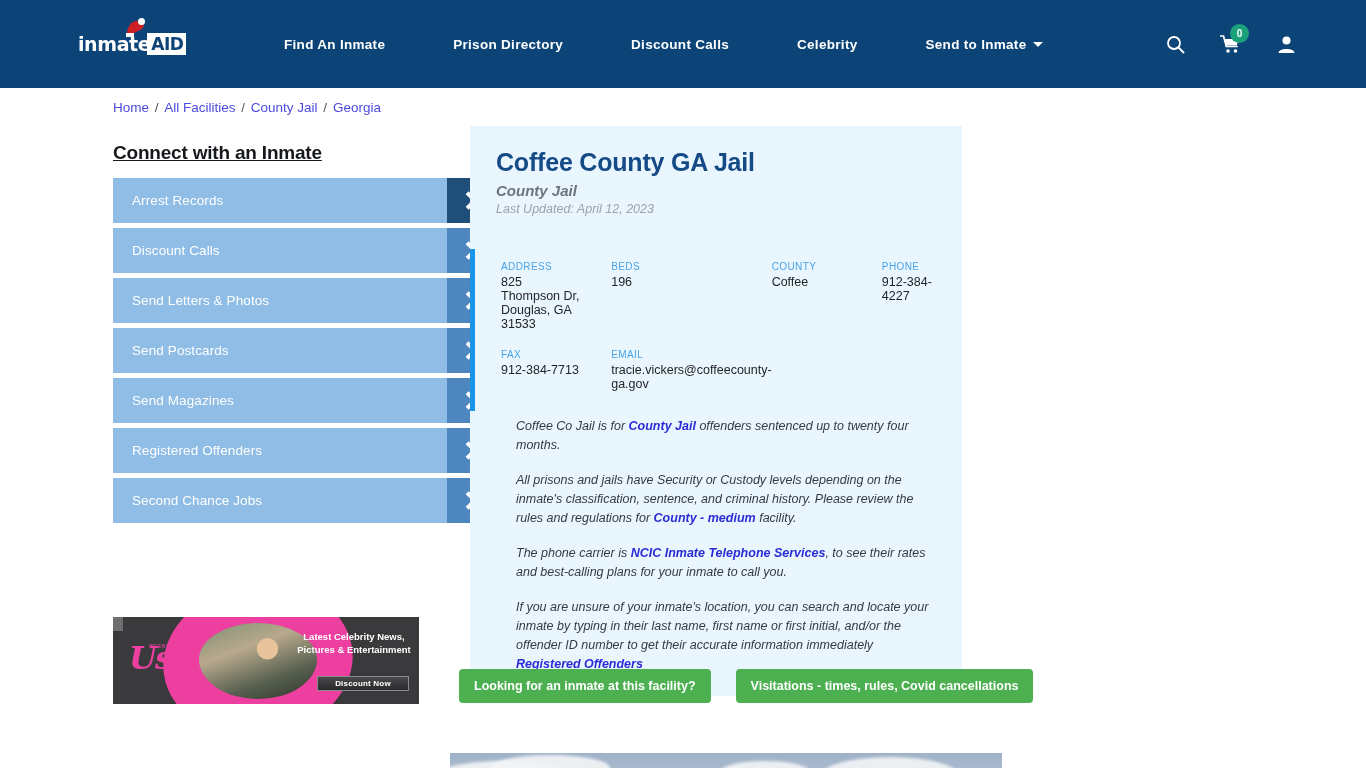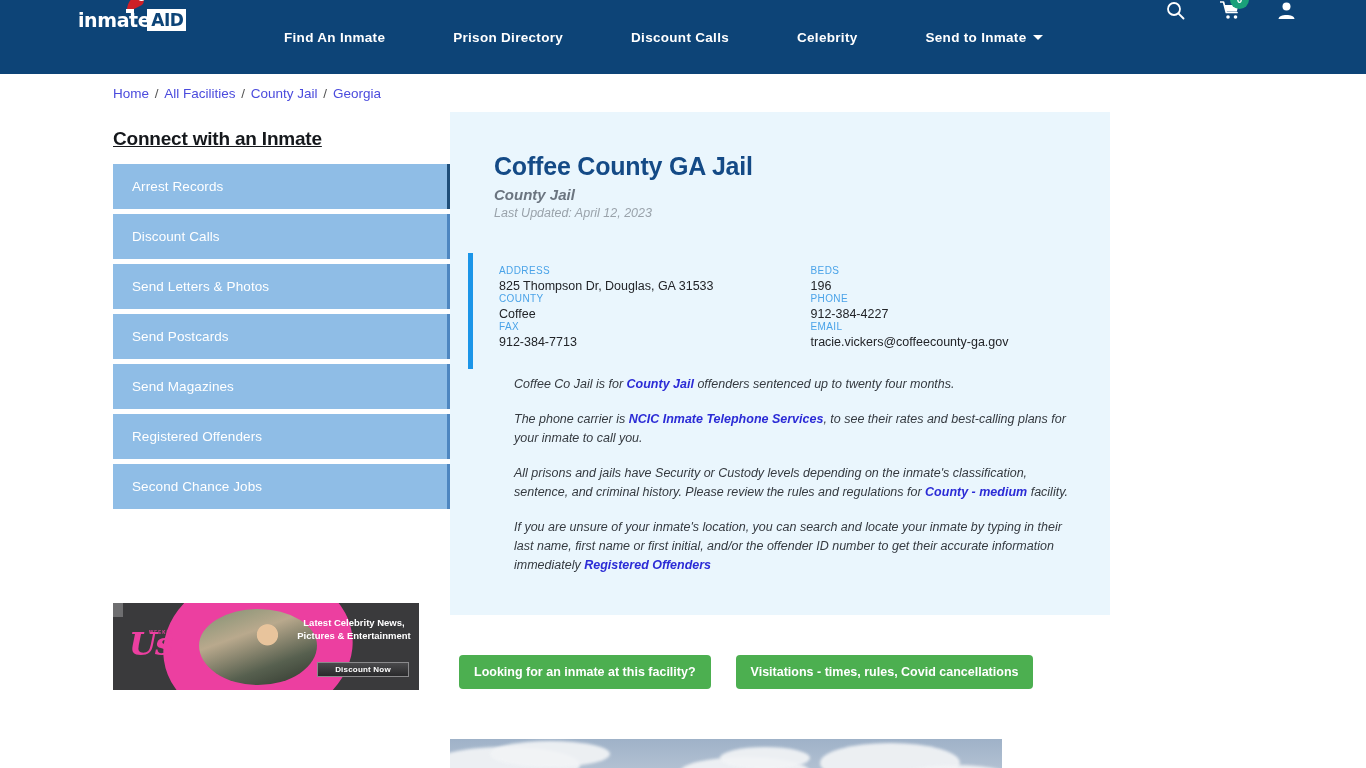--- a/index.html
+++ b/index.html
@@ -7,23 +7,24 @@
     margin: 0; padding: 0;
     width: 1366px; height: 768px;
     overflow: hidden;
     background: #ffffff;
     font-family: "Liberation Sans", sans-serif;
   }
 
   
   .site-header {
     width: 100%;
-    height: 74px;
+    height: 88px;
     background: #0d4477;
     display: flex;
+    align-items: center;
     position: relative;
   }
   .logo-wrap {
     margin-left: 78px;
     width: 108px;
     height: 40px;
     position: relative;
     display: flex;
     align-items: center;
   }
@@ -240,25 +241,25 @@
     font-weight: bold;
     display: flex;
     align-items: center;
     justify-content: center;
     letter-spacing: 0.2px;
   }
 
   
   .facility-panel {
     position: absolute;
-    left: 450px;
+    left: 470px;
     top: 38px;
-    width: 660px;
+    width: 492px;
     background: #eaf6fd;
-    padding: 18px;
+    padding: 0;
   }
   .fp-head { padding: 22px 26px 6px 26px; }
   .fp-title {
     margin: 0;
     font-size: 25px;
     font-weight: bold;
     color: #144a86;
     letter-spacing: -0.2px;
   }
   .fp-subtitle {
@@ -274,21 +275,22 @@
     font-style: italic;
     color: #9aa3ab;
   }
 
   .fp-details {
     position: relative;
     margin-top: 27px;
     padding: 12px 26px 20px 26px;
     border-left: 5px solid #1b95e8;
     display: grid;
-    grid-template-columns: 1fr 1fr;
+    grid-template-columns: 1fr 1fr 1fr 1fr;
+    row-gap: 18px;
   }
   .detail-label {
     font-size: 10px;
     color: #4aa3e8;
     letter-spacing: 0.4px;
     margin-bottom: 3px;
   }
   .detail-value {
     font-size: 12.5px;
     color: #222428;
@@ -494,22 +496,22 @@
         <div class="detail-value">912-384-7713</div>
       </div>
       <div class="dcol-right">
         <div class="detail-label">EMAIL</div>
         <div class="detail-value">tracie.vickers@coffeecounty-ga.gov</div>
       </div>
     </div>
 
     <div class="fp-body">
       <p><span>Coffee Co Jail is for </span><a href="#">County Jail</a><span> offenders sentenced up to twenty four months.</span></p>
+      <p><span>All prisons and jails have Security or Custody levels depending on the inmate's classification, sentence, and criminal history. Please review the rules and regulations for </span><a href="#">County - medium</a><span> facility.</span></p>
       <p><span>The phone carrier is </span><a href="#">NCIC Inmate Telephone Services</a><span>, to see their rates and best-calling plans for your inmate to call you.</span></p>
-      <p><span>All prisons and jails have Security or Custody levels depending on the inmate's classification, sentence, and criminal history. Please review the rules and regulations for </span><a href="#">County - medium</a><span> facility.</span></p>
       <p><span>If you are unsure of your inmate's location, you can search and locate your inmate by typing in their last name, first name or first initial, and/or the offender ID number to get their accurate information immediately </span><a href="#">Registered Offenders</a></p>
     </div>
   </section>
 
   <div class="green-row">
     <button class="green-btn">Looking for an inmate at this facility?</button>
     <button class="green-btn">Visitations - times, rules, Covid cancellations</button>
   </div>
 
   <div class="facility-photo">

